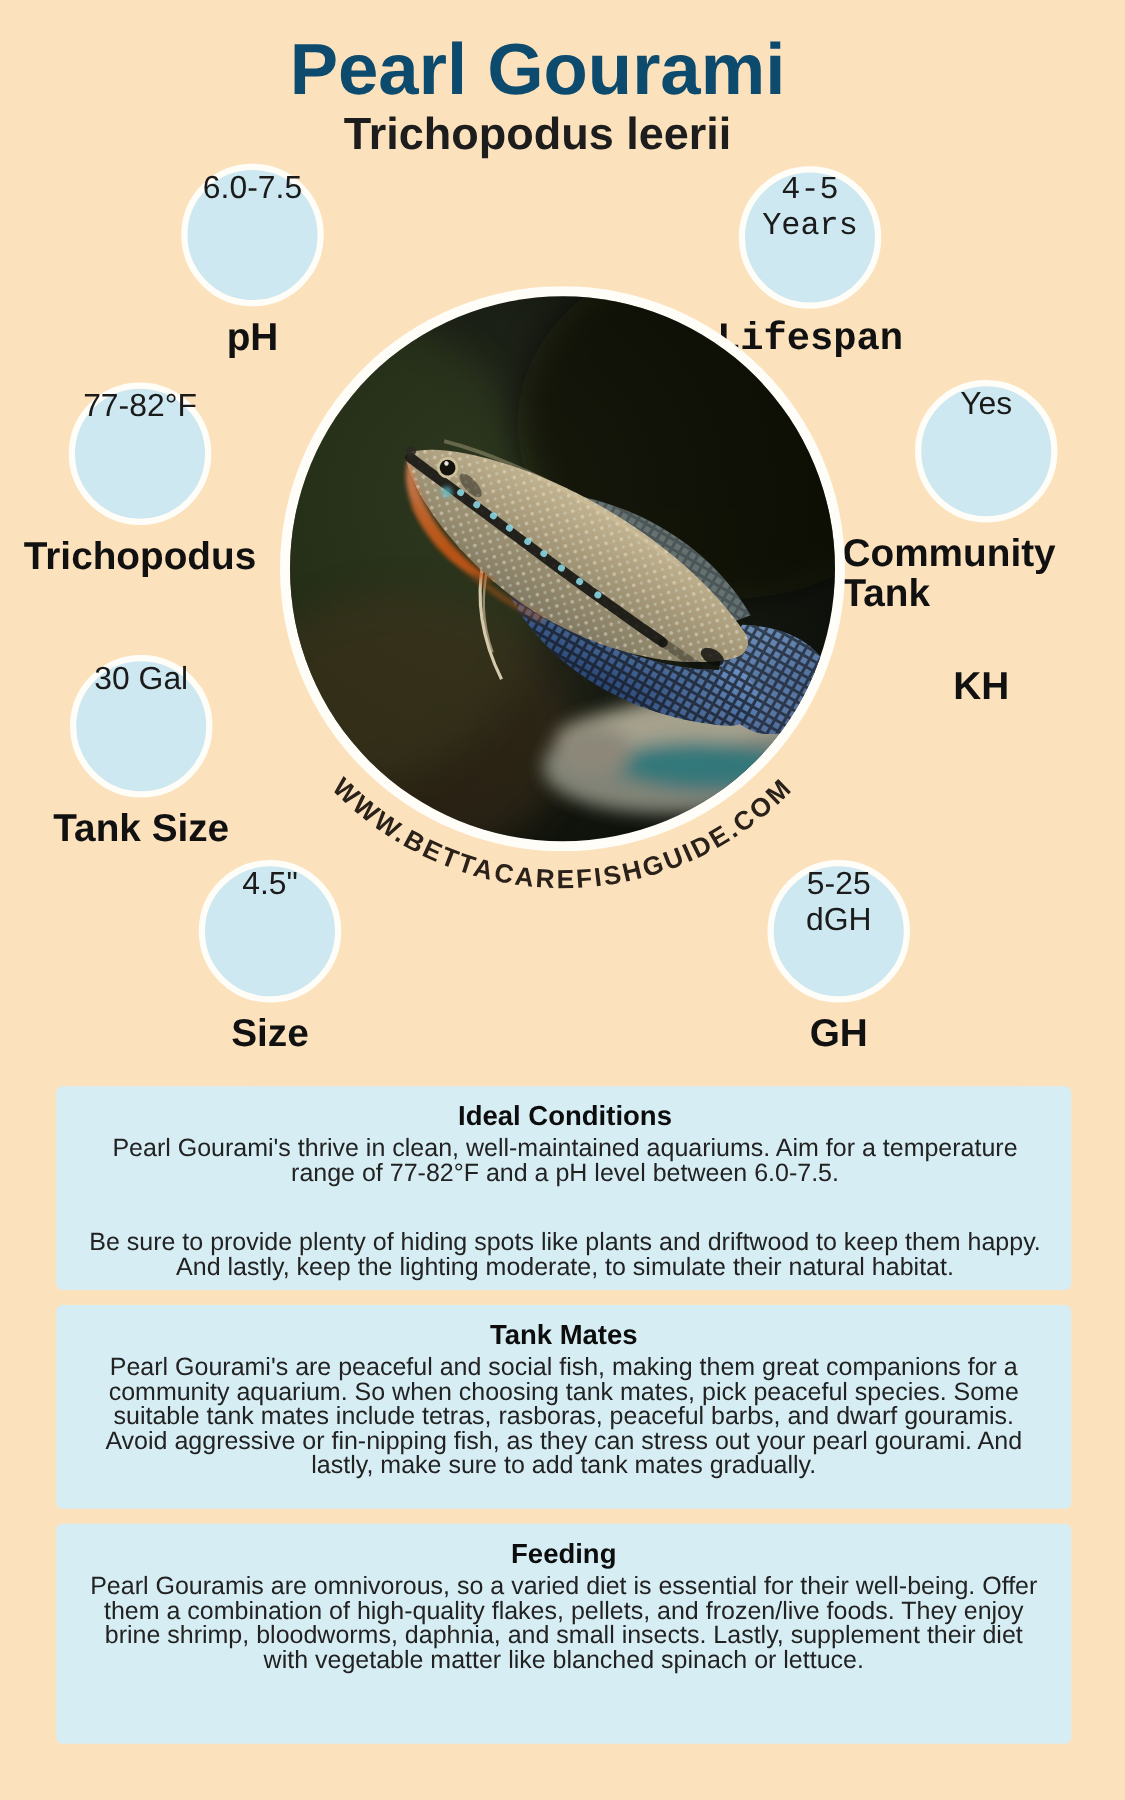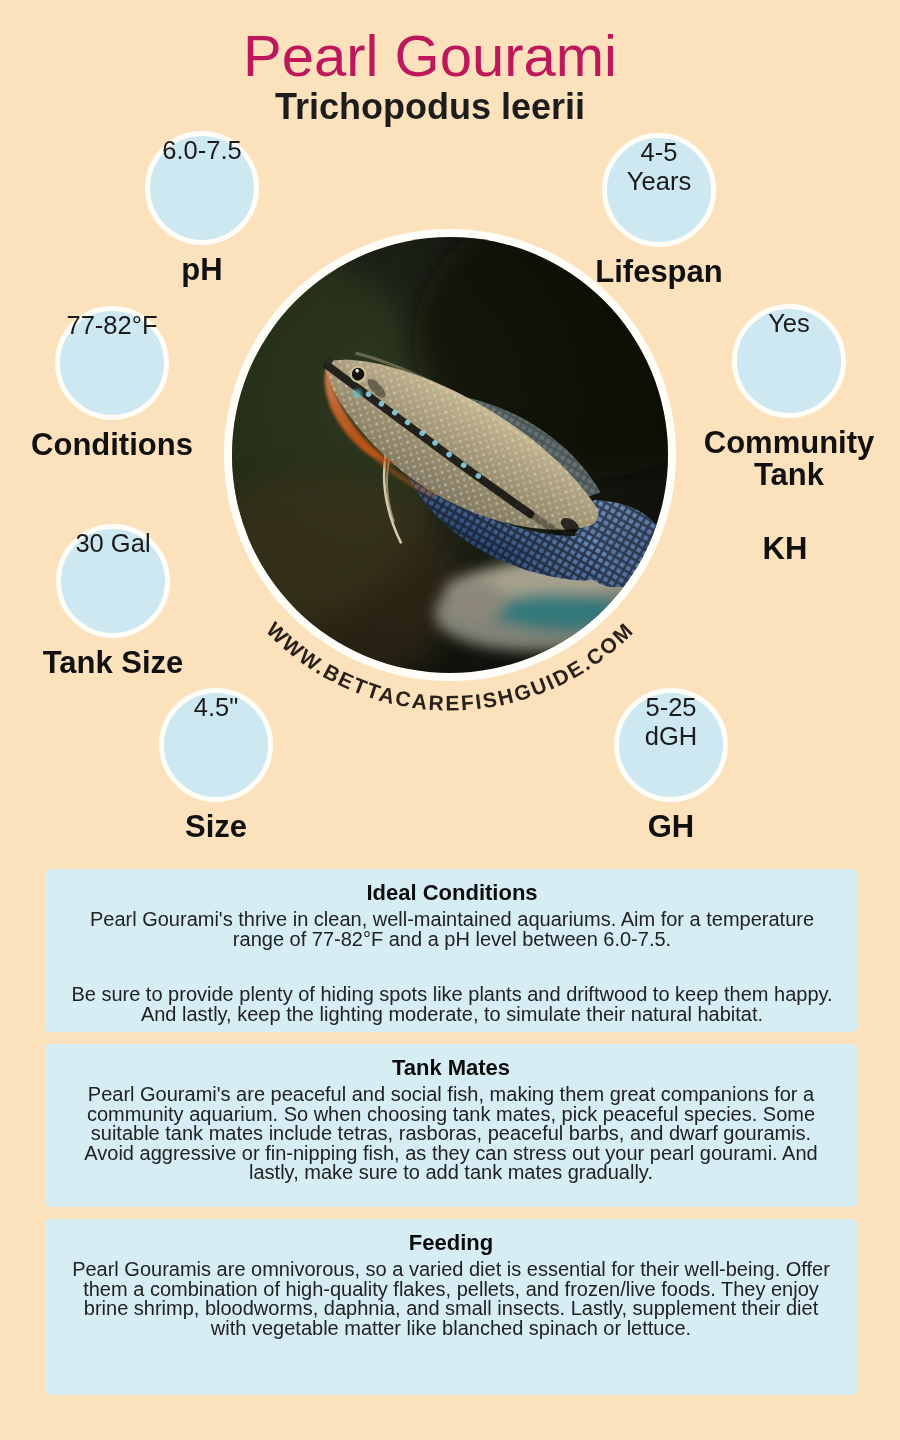--- a/index.html
+++ b/index.html
@@ -3,36 +3,36 @@
 <meta charset="utf-8">
 <style>
   html,body { margin:0; padding:0; background:#fce2bc; }
   .canvas {
     position:relative; width:900px; height:1440px; margin:0 auto;
     background:#fce2bc; overflow:hidden;
     font-family:"Liberation Sans", sans-serif; color:#161616;
   }
   .title {
     position:absolute; top:22px; left:0; width:860px; margin:0;
-    text-align:center; font-size:58px; font-weight:normal; letter-spacing:0px; color:#be185d;
+    text-align:center; font-size:58px; font-weight:bold; letter-spacing:0px; color:#0c4a6e;
   }
   .subtitle {
     position:absolute; top:86px; left:0; width:860px; margin:0;
     text-align:center; font-size:36px; font-weight:bold; color:#1d1d1d;
   }
   .stat { position:absolute; width:230px; display:flex; flex-direction:column; align-items:center; }
   .bubble {
     width:104px; height:104px; border-radius:50%;
     background:#cde8f0; border:5px solid #fffdf8;
     display:flex; align-items:flex-start; justify-content:center;
     text-align:center; font-size:25.5px; line-height:1.13; color:#1b1b1b;
   }
-  .stat-label { margin-top:9px; font-weight:bold; font-size:31px; line-height:1.02; text-align:center; color:#111; }
+  .stat-label { margin-top:9px; font-weight:bold; font-size:31px; line-height:1.02; text-align:left; color:#111; }
   .stat-ph        { left:87px;  top:131px; }
-  .stat-lifespan  { left:544px; top:133px; }
+  .stat-lifespan  { left:533px; top:133px;font-family:Liberation Mono, monospace; }
   .stat-temp      { left:-3px;  top:306px; }
   .stat-community { left:674px; top:304px; }
   .stat-tank      { left:-2px;  top:524px; }
   .stat-kh        { left:670px; top:524px; }
   .stat-size      { left:101px; top:688px; }
   .stat-gh        { left:556px; top:688px; }
   .photo { position:absolute; left:224px; top:229px; width:452px; height:452px; margin:0; }
   .watermark-svg { position:absolute; left:0; top:412px; width:900px; height:330px; pointer-events:none; }
   .watermark-svg text {
     font-family:"Liberation Sans", sans-serif; font-size:21px; font-weight:bold;
@@ -66,21 +66,21 @@
   <div class="stat stat-lifespan">
     <div class="bubble">
         <span>4-5 Years</span>
       </div>
     <div class="stat-label">Lifespan</div>
   </div>
   <div class="stat stat-temp">
     <div class="bubble">
         <span>77-82°F</span>
       </div>
-    <div class="stat-label">Conditions</div>
+    <div class="stat-label">Trichopodus</div>
   </div>
   <div class="stat stat-community">
     <div class="bubble">
         <span>Yes</span>
       </div>
     <div class="stat-label">Community Tank</div>
   </div>
   <div class="stat stat-tank">
     <div class="bubble">
         <span>30 Gal</span>

